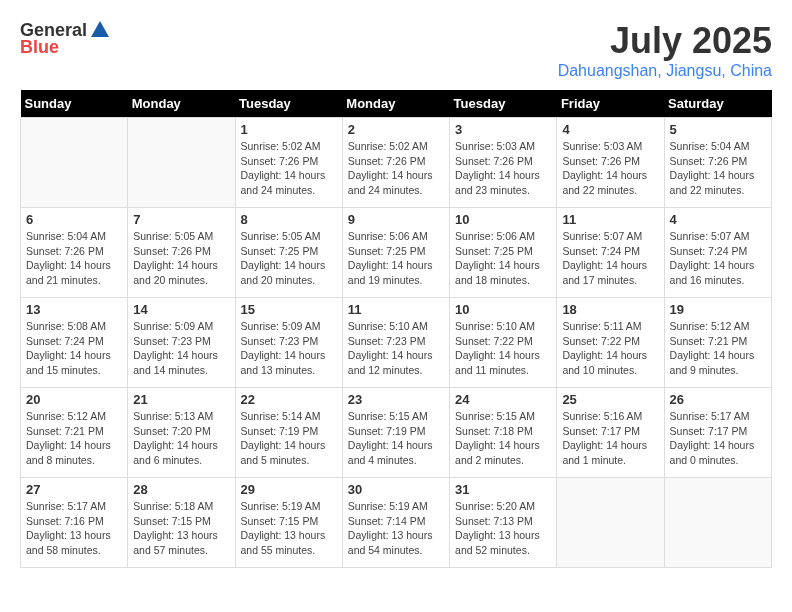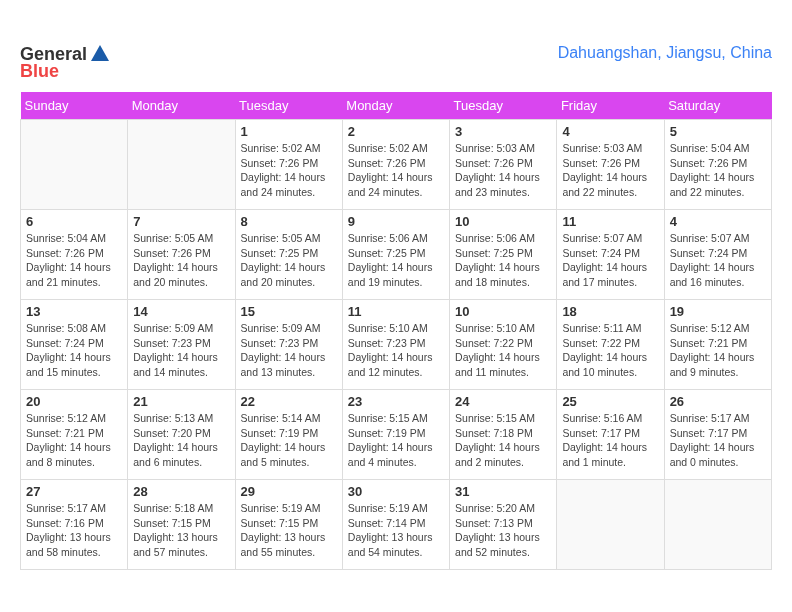--- a/index.html
+++ b/index.html
@@ -8,21 +8,20 @@
       background: #fff;
       width: 792px;
       min-height: 612px;
       padding: 20px;
     }
     .header {
       display: flex;
       justify-content: space-between;
       align-items: flex-start;
       margin-bottom: 10px;
-      margin-top: 24px;
     }
     .logo {
       display: flex;
       flex-direction: column;
       align-items: flex-start;
     }
     .logo-row {
       display: flex;
       align-items: center;
     }
@@ -37,26 +36,26 @@
     .location {
       font-size: 16px;
       color: #3b82f6;
     }
     table {
       width: 100%;
       border-collapse: collapse;
       font-size: 11px;
     }
     thead tr th {
-      background-color: #d946ef;
+      background-color: #000000;
       color: white;
       padding: 6px 4px;
       text-align: left;
       font-size: 13px;
-      font-weight: normal;
+      font-weight: bold;
     }
     tbody tr td {
       border: 1px solid #ddd;
       vertical-align: top;
       padding: 4px 5px;
       height: 90px;
       width: 108px;
     }
     .day-num {
       font-size: 13px;
@@ -83,20 +82,21 @@
   <div class="logo">
     <div class="logo-row">
       <span style="font-size:18px;font-weight:bold;color:#333;">General</span>
       <svg width="22" height="22" viewBox="0 0 22 22" style="margin-left:2px;margin-top:-2px;">
         <polygon points="11,2 20,18 2,18" fill="#1a5ba8"></polygon>
       </svg>
     </div>
     <span style="font-size:18px;font-weight:bold;color:#ef4444;margin-top:-4px;">Blue</span>
   </div>
   <div class="title-area">
+    <div class="month-title">July 2025</div>
     <div class="location">Dahuangshan, Jiangsu, China</div>
   </div>
 </div>
 
 <table>
   <thead>
     <tr>
     <th>Sunday</th>
         <th>Monday</th>
         <th>Tuesday</th>

